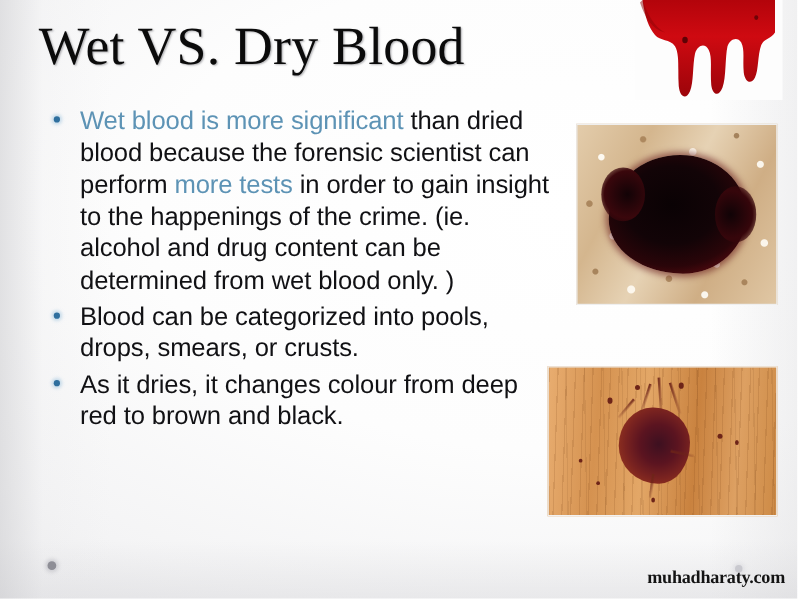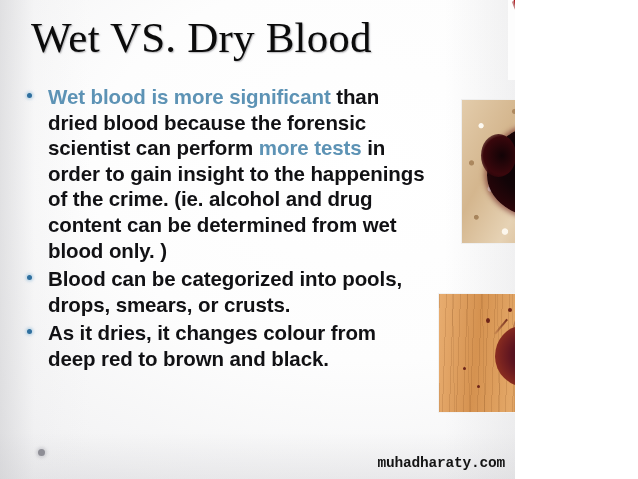--- a/index.html
+++ b/index.html
@@ -2,21 +2,21 @@
 <html><head>
 <meta charset="utf-8">
 <style>
   html, body {
     margin: 0;
     padding: 0;
     background: #ffffff;
   }
   .slide {
     position: relative;
-    width: 515px;
+    width: 638px;
     height: 479px;
     overflow: hidden;
     background:
       radial-gradient(ellipse 120% 90% at 72% 35%, #ffffff 0%, #fdfdfd 45%, #f4f4f5 78%, #ebebed 100%);
     font-family: "Liberation Sans", sans-serif;
   }
   
   .slide::before {
     content: "";
     position: absolute;
@@ -38,24 +38,23 @@
     line-height: 52px;
     color: #0b0b0b;
     letter-spacing: 0.2px;
     white-space: nowrap;
     text-shadow: 1px 1px 1.5px rgba(120,120,125,0.55);
   }
 
   
   .bullets {
     position: absolute;
-    left: 20px;
+    left: 36px;
     top: 84px;
     width: 406px;
-    font-weight: bold;
   }
   .bullet {
     position: relative;
     padding-left: 28px;
     margin: 0 0 3px 0;
     font-size: 20.5px;
     line-height: 25.6px;
     color: #111114;
     letter-spacing: -0.1px;
   }
@@ -211,21 +210,21 @@
     height: 6px;
     background: #c9c9cf;
     box-shadow: 0 0 3px 2px rgba(205,205,212,0.35);
   }
 
   
   .footer {
     position: absolute;
     right: 10px;
     bottom: 8px;
-    font-family: Liberation Mono, monospace;
+    font-family: Liberation Serif, serif;
     font-size: 14.5px;
     font-weight: bold;
     color: #141414;
     letter-spacing: -0.2px;
     text-align: right;
   }
 </style>
 </head>
 <body>
 

